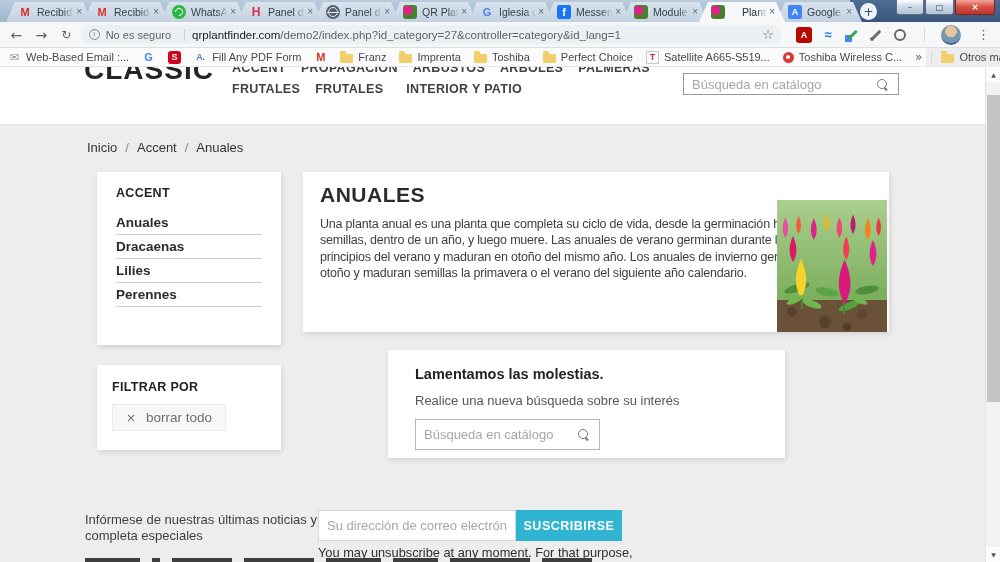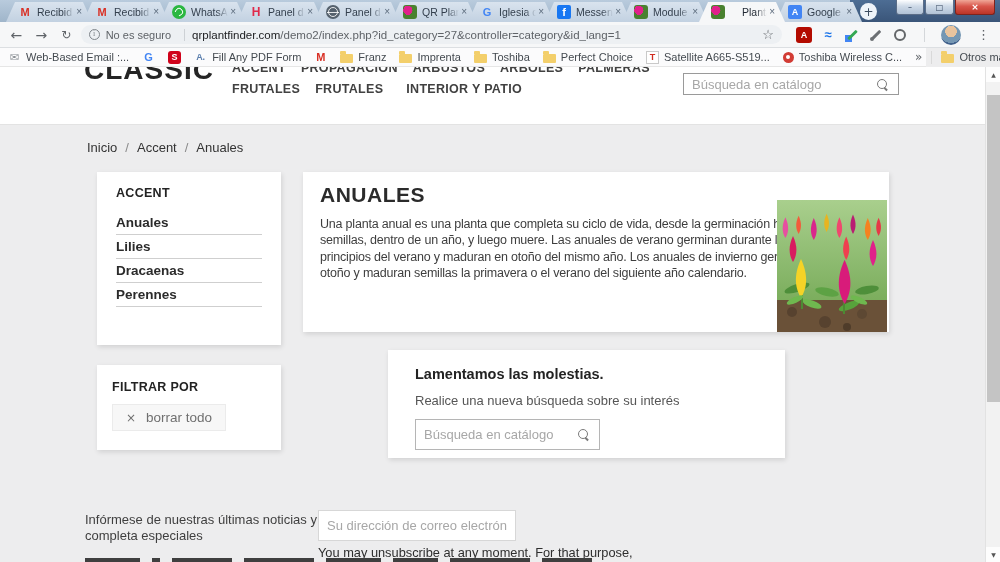--- a/index.html
+++ b/index.html
@@ -355,22 +355,22 @@
       <span class="crumb">Inicio</span>
       <span class="crumb-sep">/</span>
       <span class="crumb">Accent</span>
       <span class="crumb-sep">/</span>
       <span class="crumb">Anuales</span>
     </div>
 
     <div class="card sidebar-card">
       <div class="sidebar-title">ACCENT</div>
       <div class="side-item">Anuales</div>
+      <div class="side-item">Dracaenas</div>
       <div class="side-item">Lilies</div>
-      <div class="side-item">Dracaenas</div>
       <div class="side-item">Perennes</div>
     </div>
 
     <div class="card category-card">
       <div class="category-title">ANUALES</div>
       <div class="category-desc">
         <div class="desc-line">Una planta anual es una planta que completa su ciclo de vida, desde la germinación hasta</div>
         <div class="desc-line">semillas, dentro de un año, y luego muere. Las anuales de verano germinan durante la pr</div>
         <div class="desc-line">principios del verano y maduran en otoño del mismo año. Los anuales de invierno germin</div>
         <div class="desc-line">otoño y maduran semillas la primavera o el verano del siguiente año calendario.</div>
@@ -431,20 +431,21 @@
       </div>
     </div>
 
     <div class="nl-label">
       <div>Infórmese de nuestras últimas noticias y</div>
       <div>completa especiales</div>
     </div>
     <div class="nl-input">
       <input type="text" placeholder="Su dirección de correo electrónico" style="">
     </div>
+    <button class="nl-btn">SUSCRIBIRSE</button>
     <div class="nl-note">You may unsubscribe at any moment. For that purpose,</div>
 
     <div class="cutoff-row">
       <span class="cutoff-bar" style="width:55px"></span>
       <span class="cutoff-bar" style="width:8px"></span>
       <span class="cutoff-bar" style="width:60px"></span>
       <span class="cutoff-bar" style="width:70px"></span>
       <span class="cutoff-bar" style="width:55px"></span>
       <span class="cutoff-bar" style="width:45px"></span>
       <span class="cutoff-bar" style="width:80px"></span>

